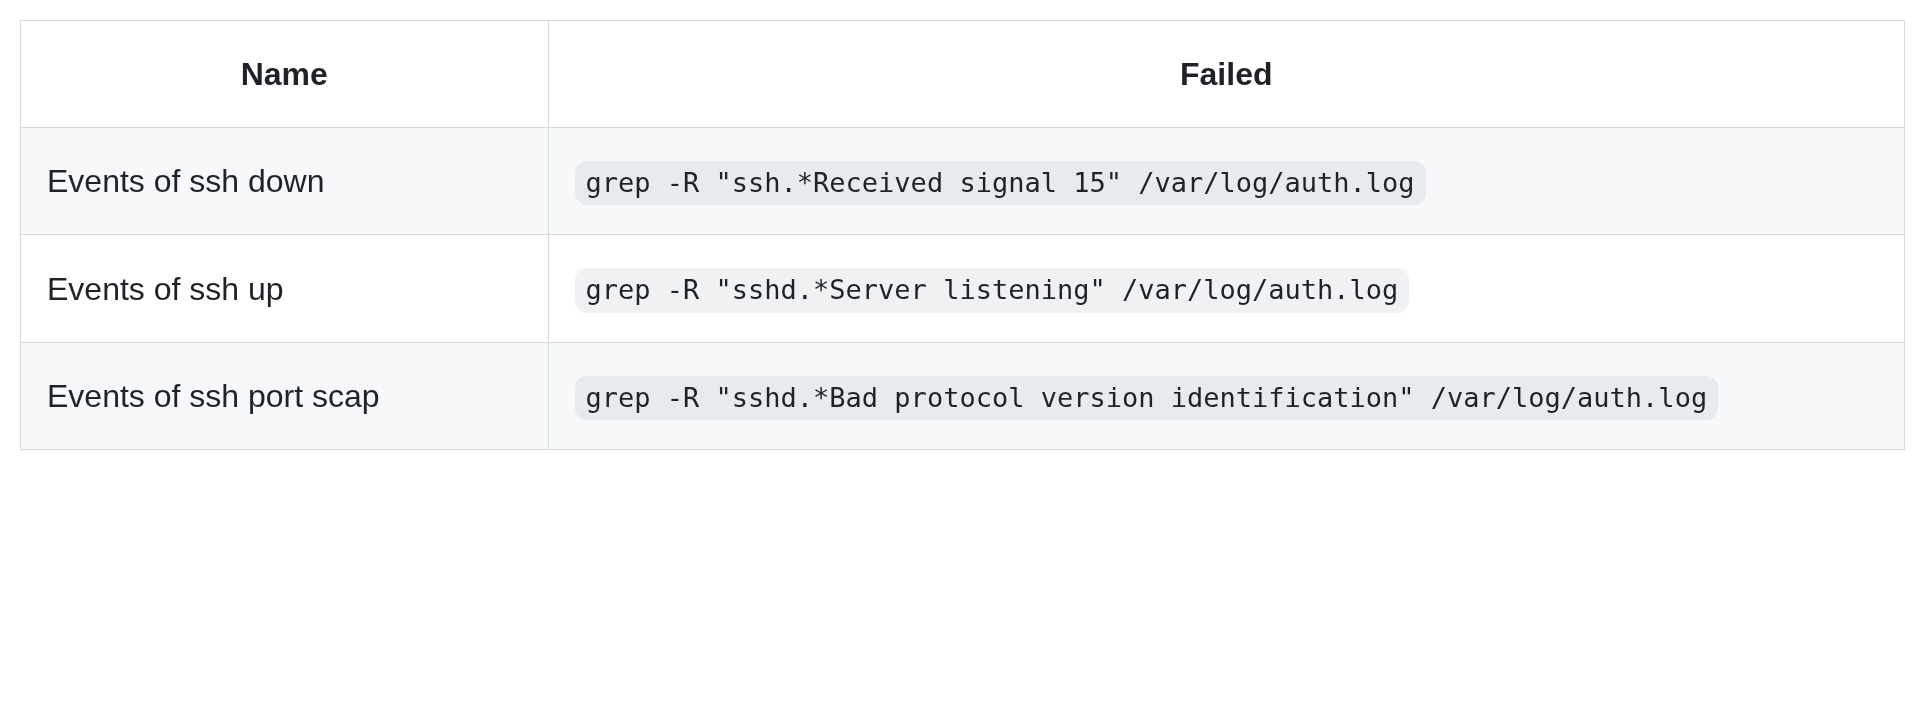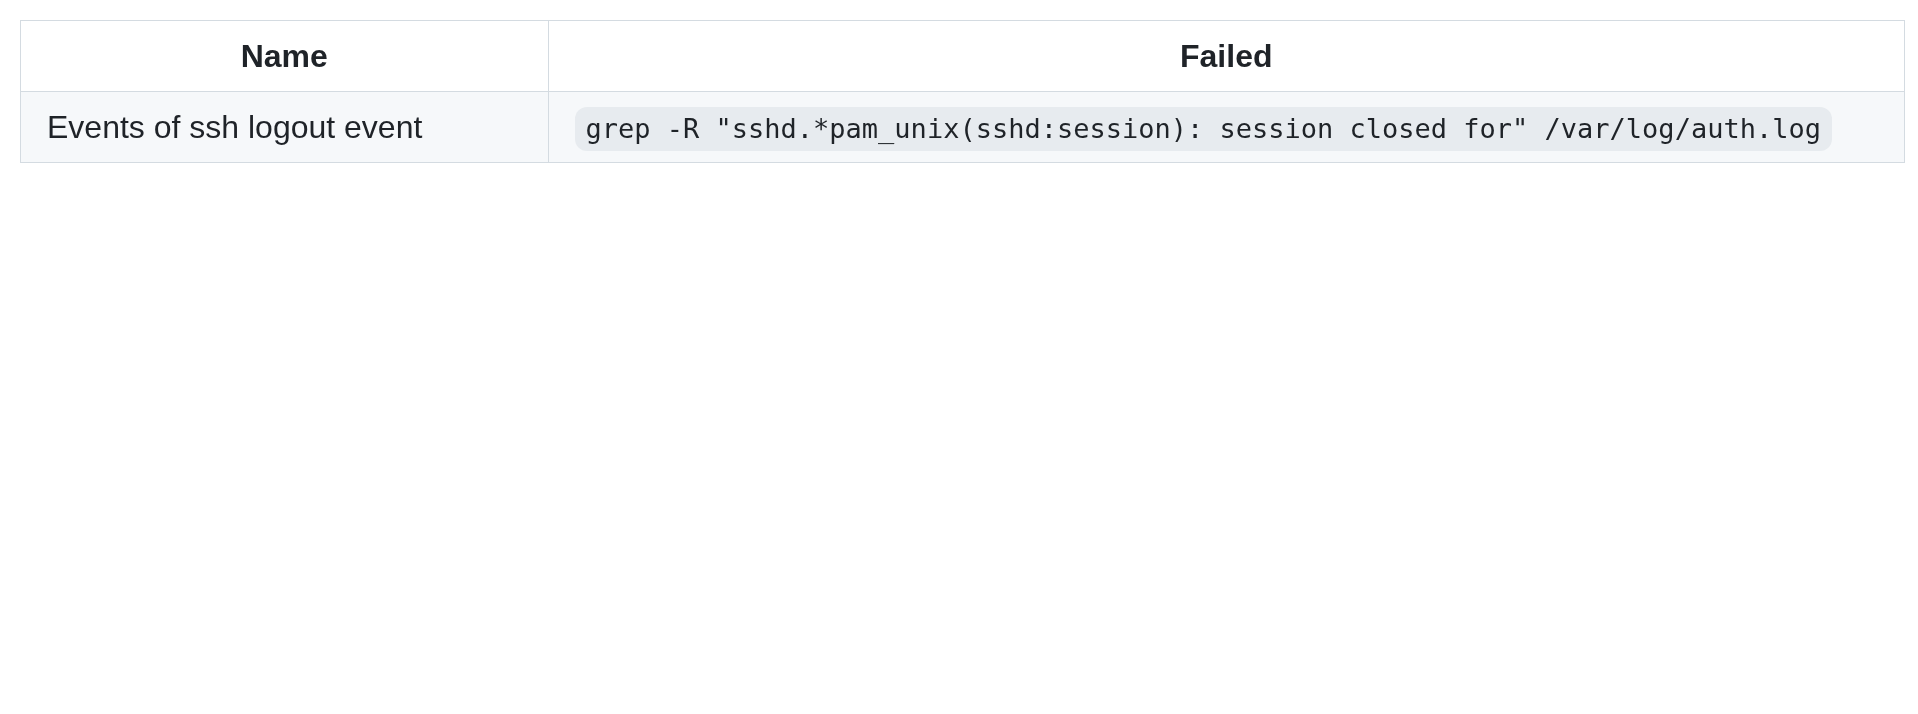--- a/index.html
+++ b/index.html
@@ -20,21 +20,21 @@
   table.md-table {
     border-collapse: collapse;
     width: 100%;
     font-size: 32px;
     line-height: 1.5;
     table-layout: auto;
   }
   table.md-table th,
   table.md-table td {
     border: 1px solid #d4dbe1;
-    padding: 11px 26px;
+    padding: 29px 26px;
     text-align: left;
     vertical-align: middle;
     white-space: nowrap;
   }
   table.md-table th {
     font-weight: 700;
     text-align: center;
     background: #ffffff;
   }
   table.md-table th:first-child,
@@ -65,18 +65,26 @@
 <div class="page">
   <table class="md-table">
     <thead>
       <tr>
         <th>Name</th>
         <th>Failed</th>
       </tr>
     </thead>
     <tbody>
       <tr>
-        <td>Events of ssh logout event</td>
-        <td><code class="cmd">grep -R "sshd.*pam_unix(sshd:session): session closed for" /var/log/auth.log</code></td>
+        <td>Events of ssh down</td>
+        <td><code class="cmd">grep -R "ssh.*Received signal 15" /var/log/auth.log</code></td>
+      </tr>
+      <tr>
+        <td>Events of ssh up</td>
+        <td><code class="cmd">grep -R "sshd.*Server listening" /var/log/auth.log</code></td>
+      </tr>
+      <tr>
+        <td>Events of ssh port scap</td>
+        <td><code class="cmd">grep -R "sshd.*Bad protocol version identification" /var/log/auth.log</code></td>
       </tr>
     </tbody>
   </table>
 </div>
 
 </body></html>

